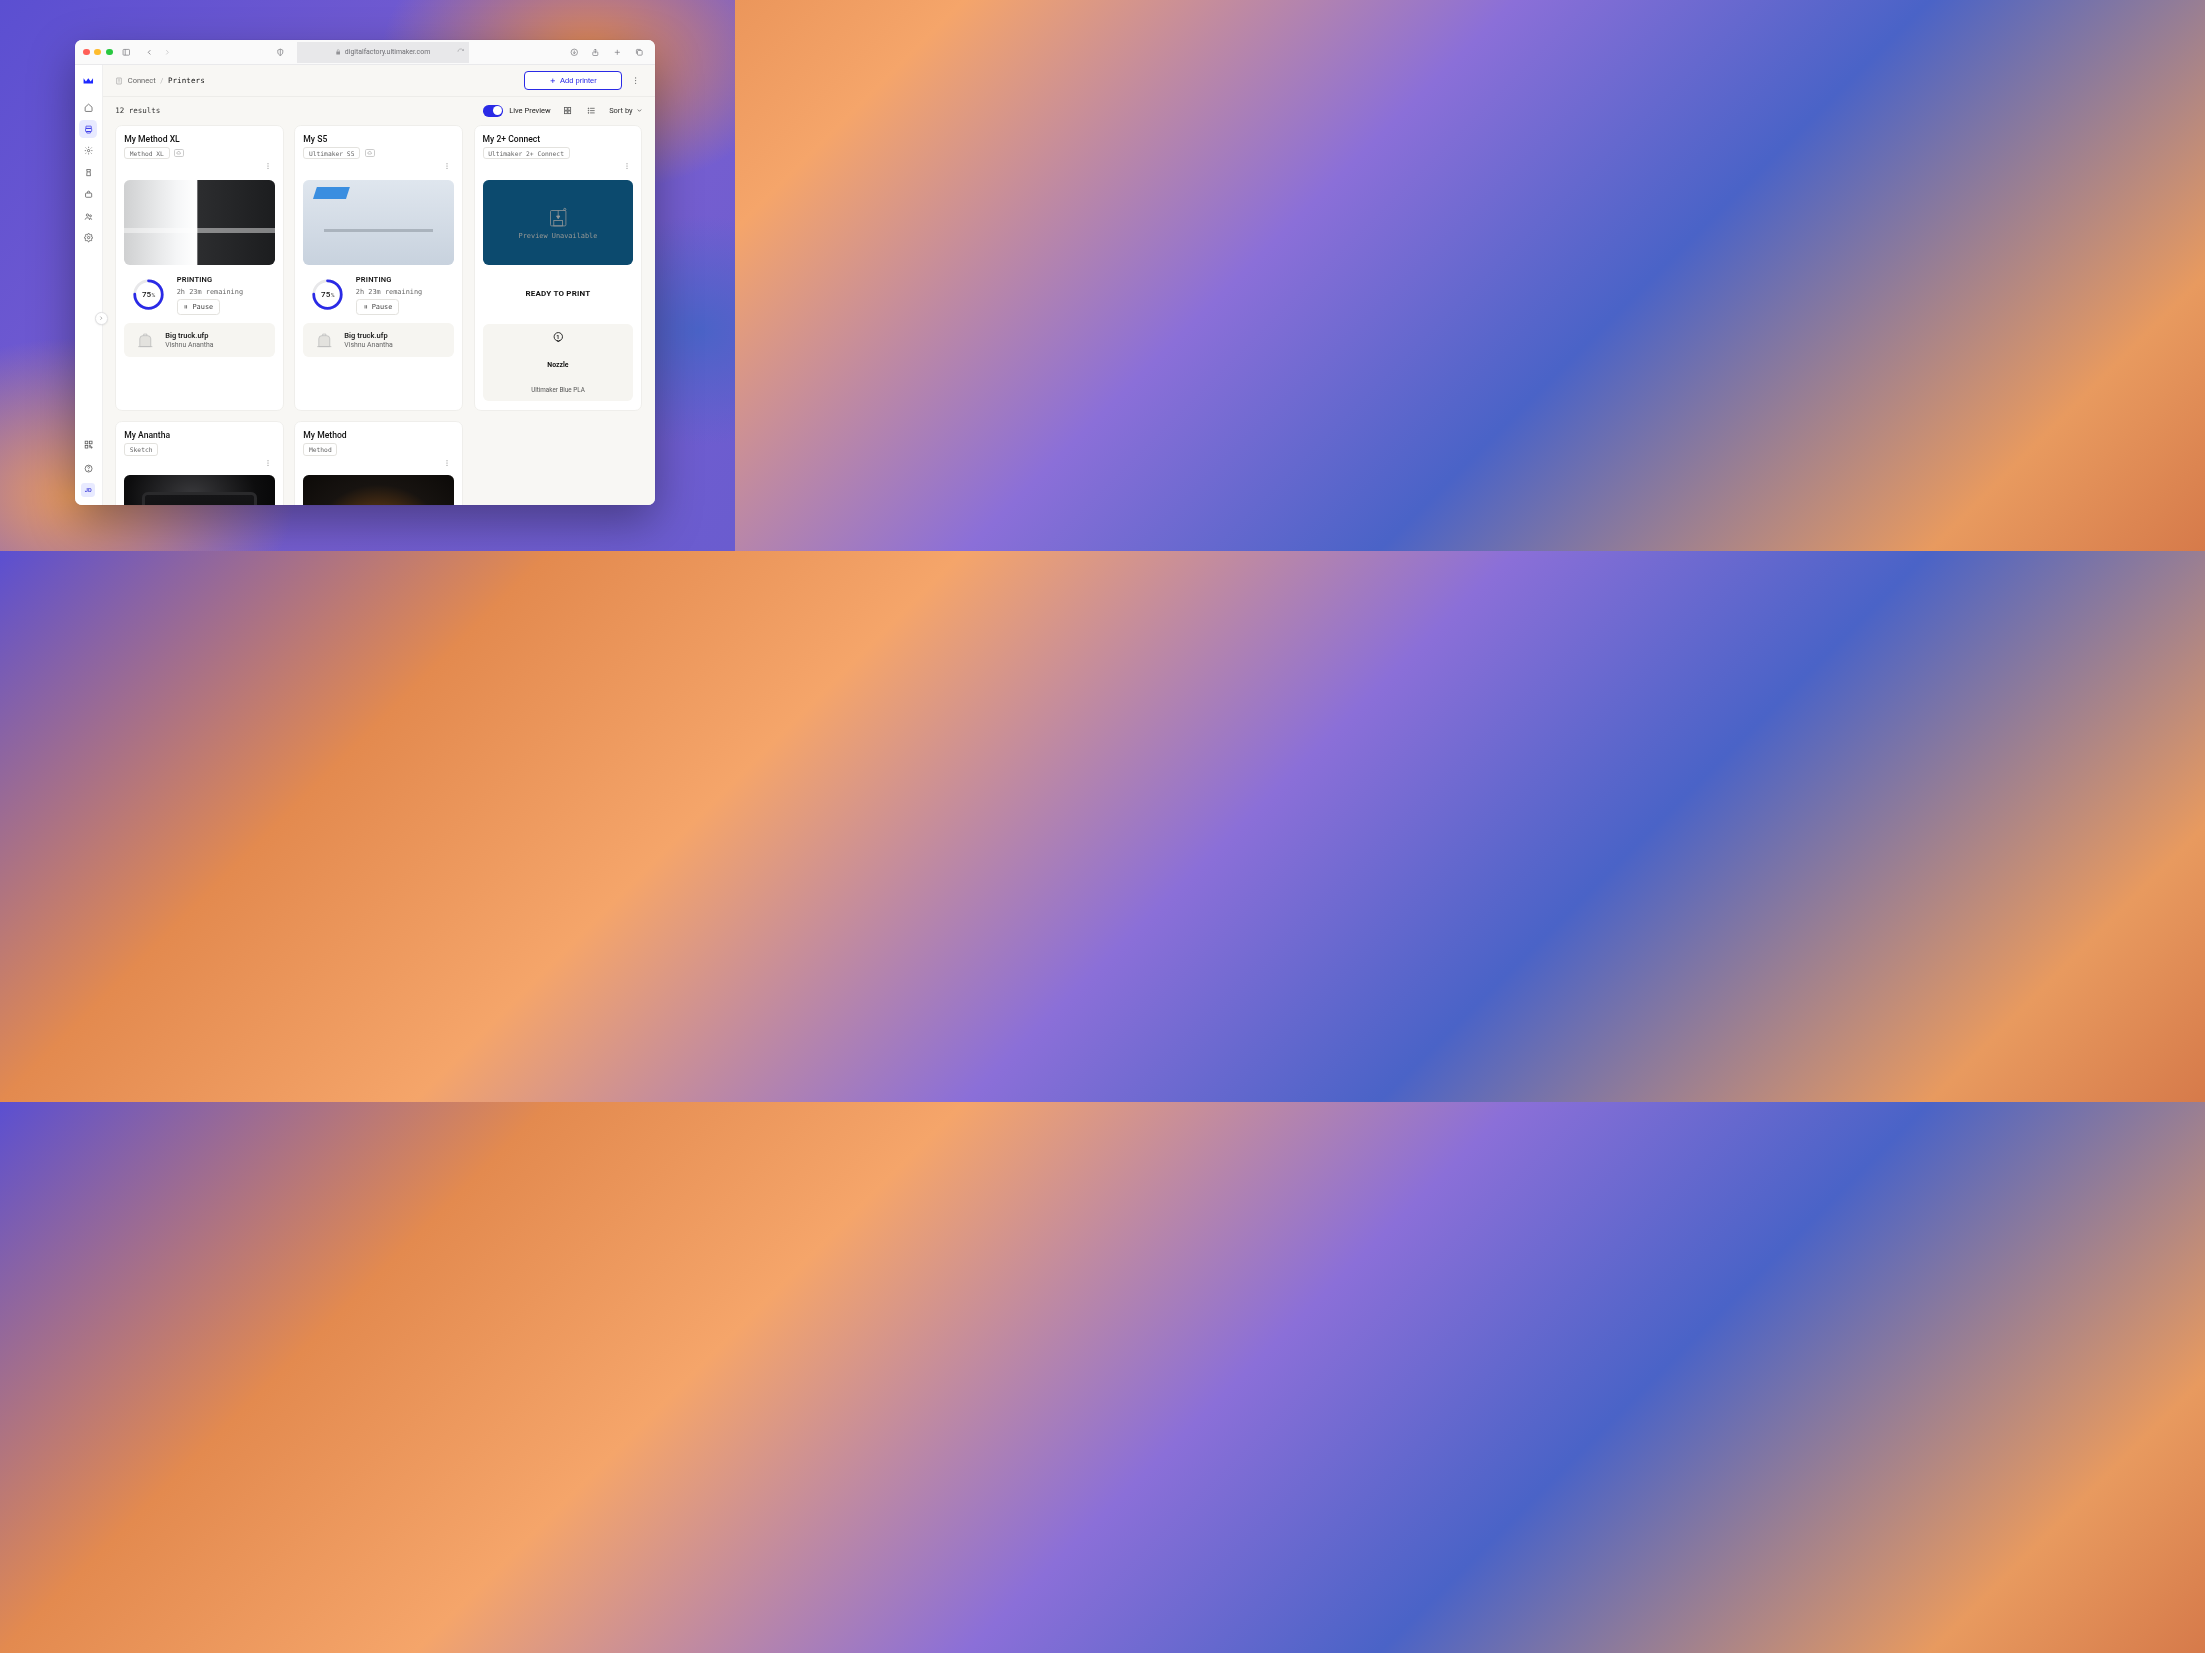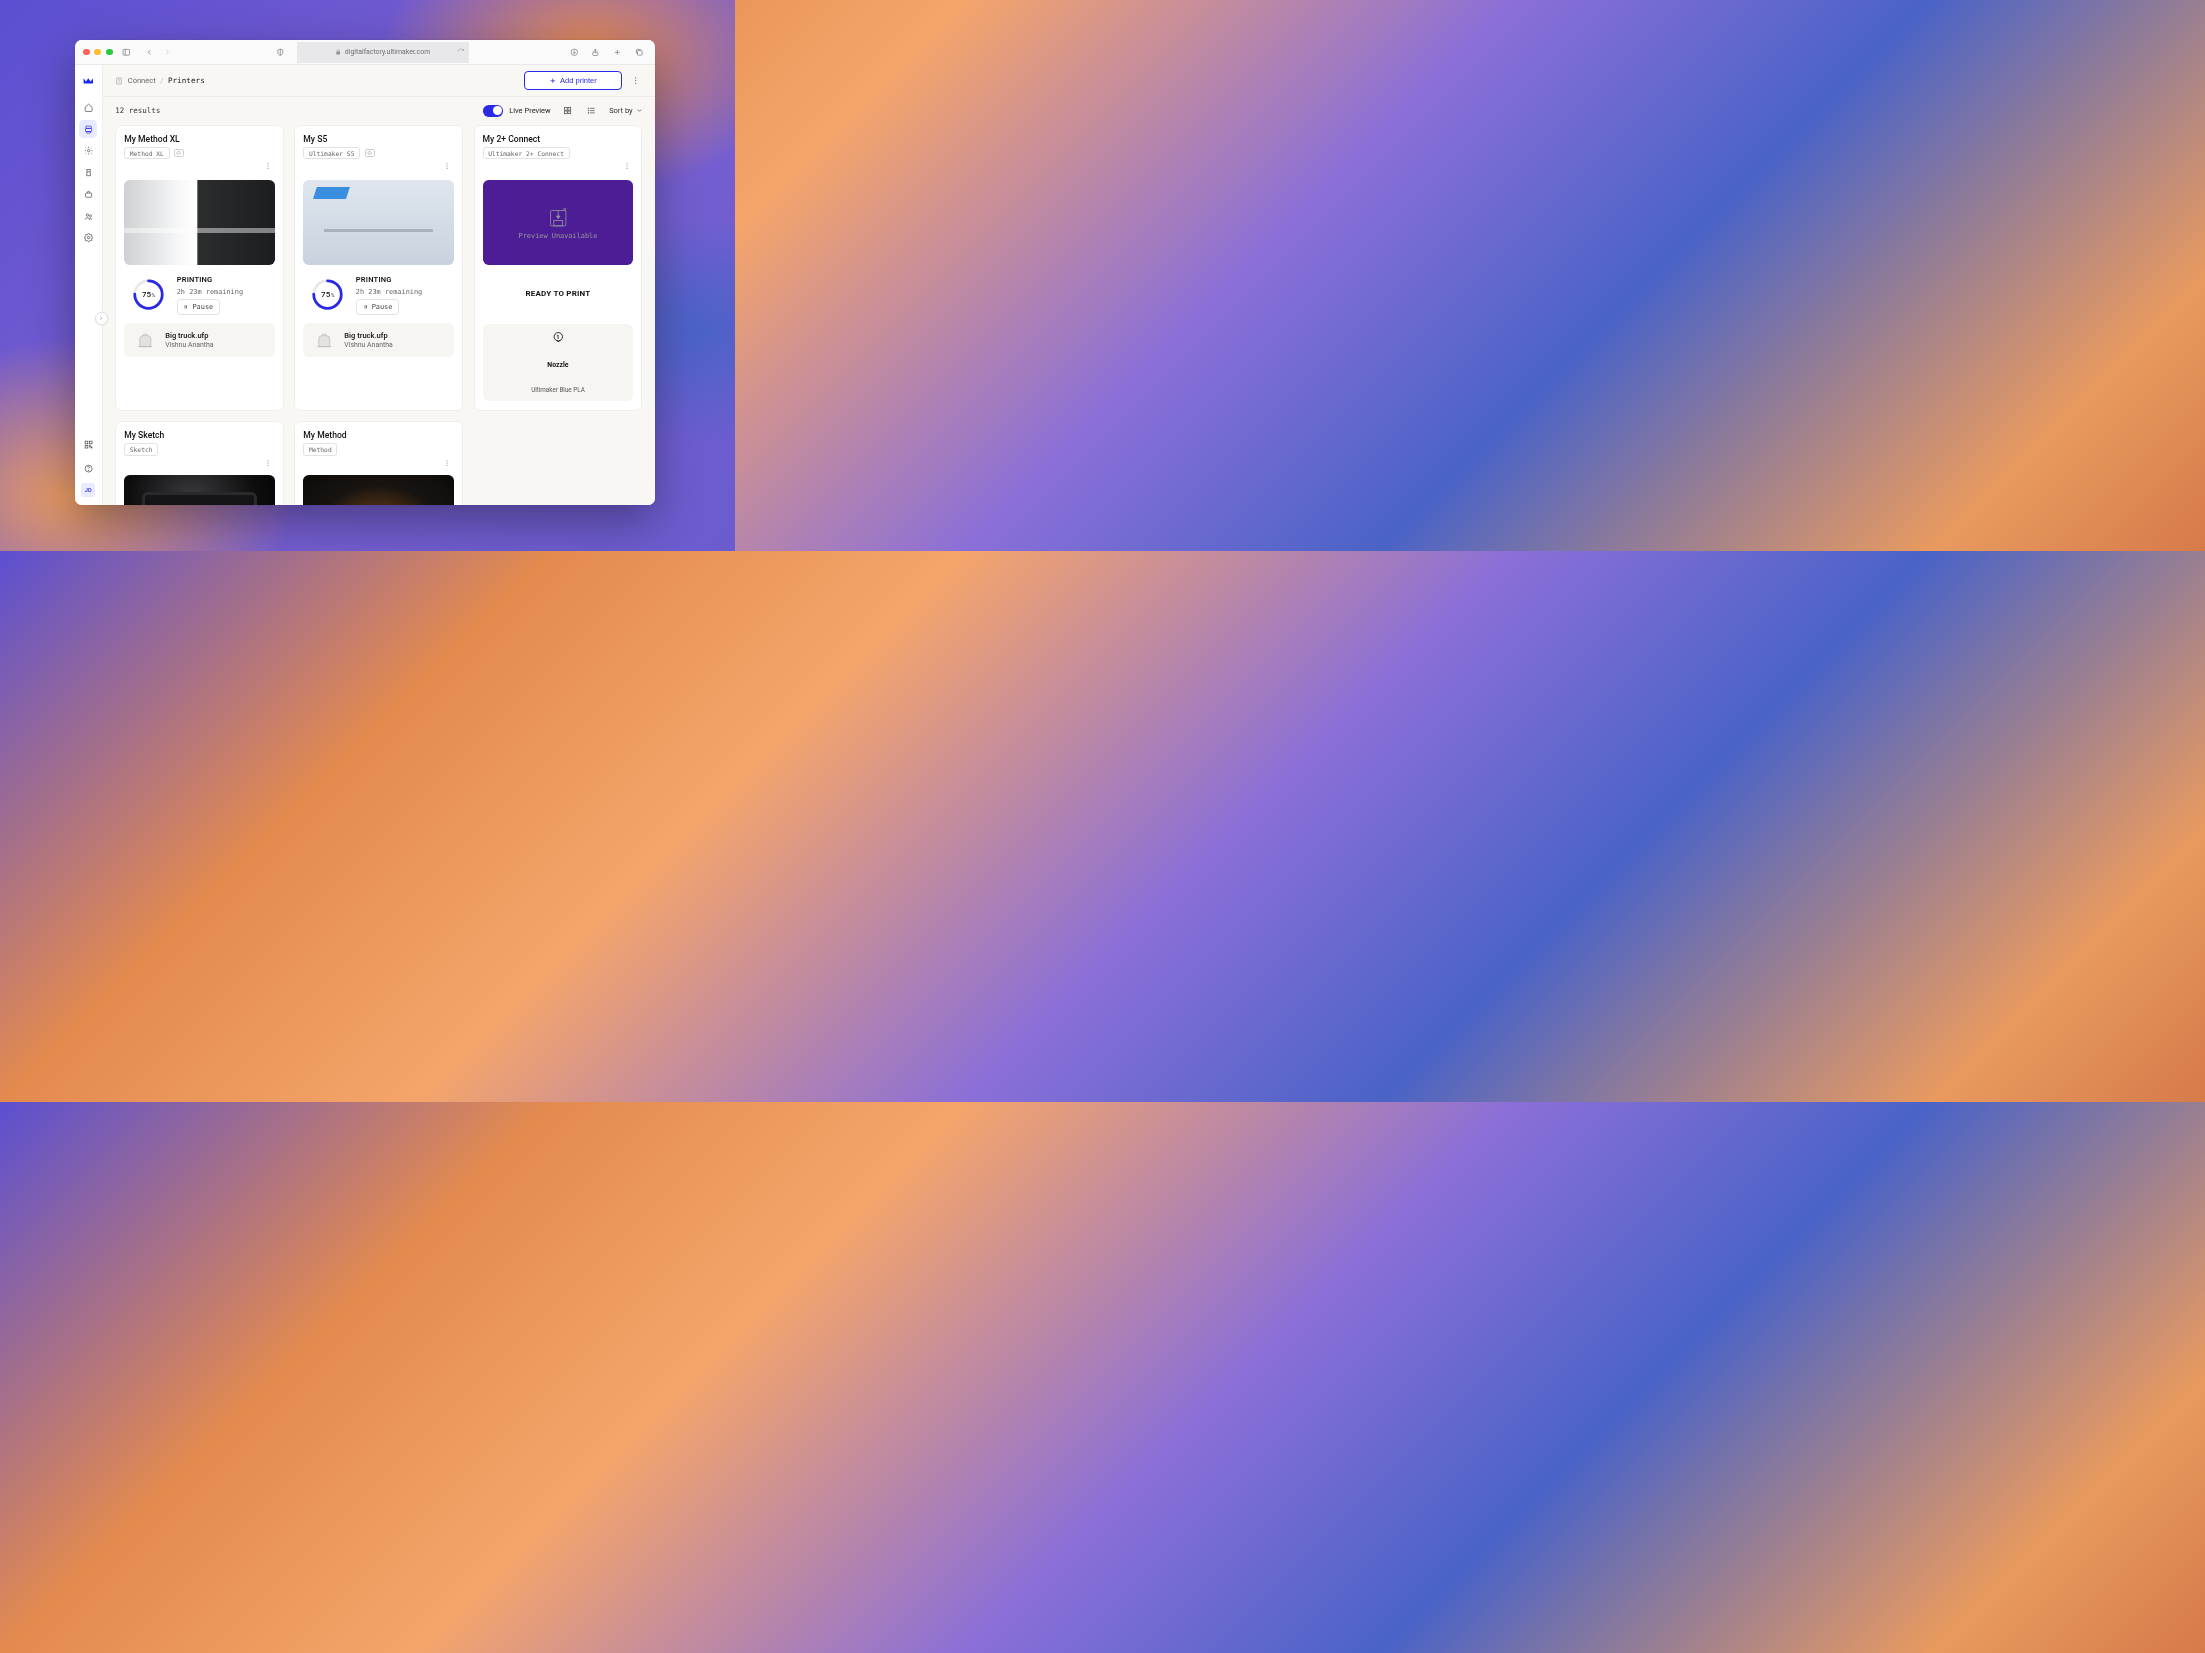--- a/index.html
+++ b/index.html
@@ -138,21 +138,21 @@
 .preview.camera1 { background: linear-gradient(90deg, #cfd0d1 0%, #f5f6f7 35%, #fff 48%, #2c2d2f 49%, #1c1d1f 100%); position:relative; }
 .preview.camera1::after{ content:""; position:absolute; left:0; right:0; top:56%; height:5.7px; background:rgba(255,255,255,0.45); }
 .preview.camera2 { background: linear-gradient(#dfe6ee 0%, #c8d2de 100%); position:relative; }
 .preview.camera2::before{ content:""; position:absolute; left:8%; top:8%; width:22%; height:11.5px; background:#3a8ee0; transform:skewX(-18deg); }
 .preview.camera2::after{ content:""; position:absolute; left:14%; right:14%; top:58%; height:2.3px; background:#aab3bd; }
 .preview.warm { background: radial-gradient(ellipse at 50% 75%, #ff6a3b 0%, #c84612 18%, #4a2e13 35%, #171310 60%, #0c0a08 100%); position:relative; }
 .preview.warm::after{ content:""; position:absolute; left:50%; top:70%; transform:translate(-50%,-50%); width:31px; height:23px; border-radius:5.7px; background:radial-gradient(#ffb089,#ff5a28); box-shadow:0 0 12.6px 3.4px rgba(255,100,50,0.6); }
 .preview.bright { background: linear-gradient(100deg, #d9dbdc 0 12%, #f4f5f6 12% 100%); position:relative; }
 .preview.bright::after{ content:""; position:absolute; right:10%; top:10%; bottom:0; width:2.3px; background:#c0c2c4; }
 .preview.unavail {
-  background:#4c1d95; display:flex; flex-direction:column; align-items:center; justify-content:center; 
+  background:#0c4a6e; display:flex; flex-direction:column; align-items:center; justify-content:center; 
   color:#888;
 }
 .preview.unavail .ptr-illust { width:26.4px; height:26.4px; color:#999; }
 .preview.unavail .msg { font-size:6.9px; font-family: ui-monospace, Menlo, monospace; color:#9a9a96; }
 
 .status-row { display:flex; align-items:center; gap:11.5px; padding:3.4px 3.4px 1.1px 8px; }
 .ring { width:33px; height:33px; position:relative; }
 .ring svg { width:33px; height:33px; transform:rotate(-90deg); }
 .ring .bg { stroke:#e8e8ea; }
 .ring .fg { stroke:#2a2ae6; }
@@ -562,21 +562,21 @@
                 <div style="position:absolute;inset:0;display:flex;align-items:center;justify-content:center;font-size:5.7px;font-weight:700;top:-1.7px;">1</div>
               </div>
               <div class="nozzle-label">Nozzle</div>
               <div class="nozzle-mat">Ultimaker Blue PLA</div>
             </div>
           </div>
 
           <div class="card compact">
             <div class="card-head">
               <div class="card-titles">
-                <div class="card-title">My Sketch</div>
+                <div class="card-title">My Anantha</div>
                 <div class="tag-row">
                   <span class="model-tag">Sketch</span>
                 </div>
               </div>
               <div class="kebab">
                   <svg width="8" height="8" viewBox="0 0 24 24" fill="currentColor">
                     <circle cx="12" cy="5" r="1.5"></circle>
                     <circle cx="12" cy="12" r="1.5"></circle>
                     <circle cx="12" cy="19" r="1.5"></circle>
                   </svg>

